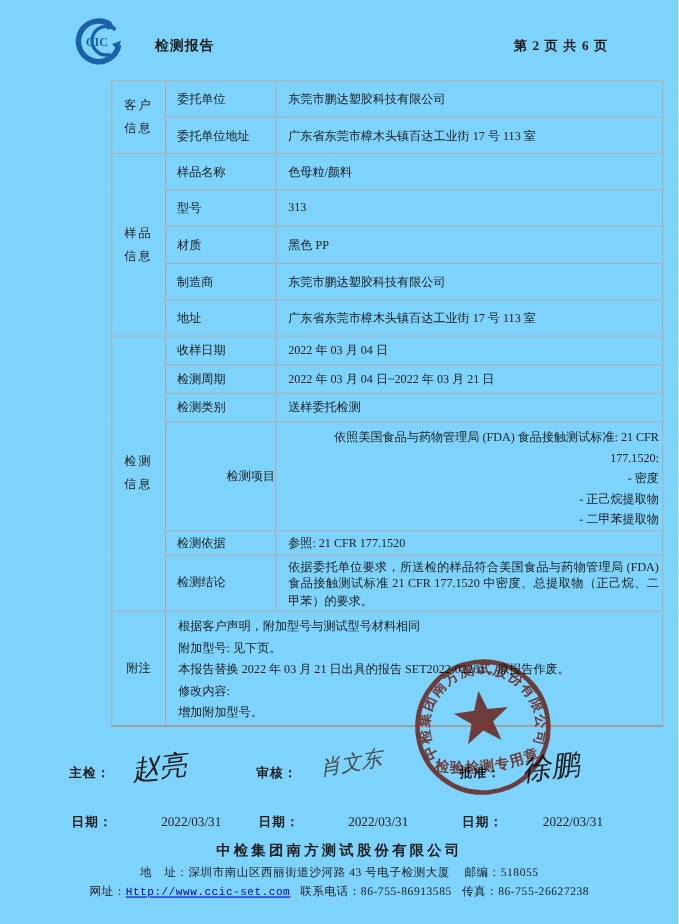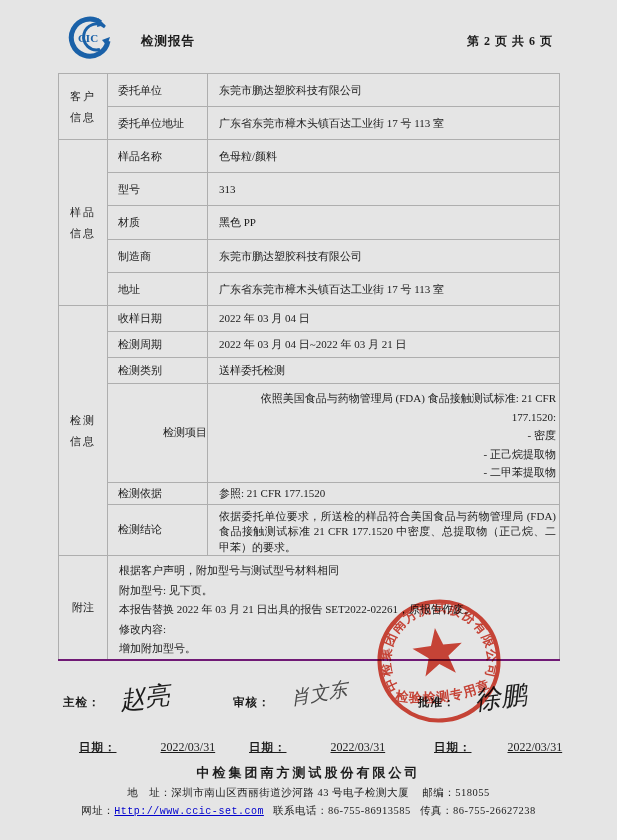--- a/index.html
+++ b/index.html
@@ -2,33 +2,33 @@
 <html><head>
 <meta charset="utf-8">
 <style>
   * { margin:0; padding:0; box-sizing:border-box; }
   html,body { background:#ffffff; }
   body {
     width:617px; height:840px;
     font-family:"Liberation Serif","DejaVu Serif",serif;
     color:#1c1c1c;
   }
-  .page { position:relative; width:617px; height:840px; background:#e5e5e5; overflow:hidden; }
+  .page { position:relative; width:617px; height:840px; background:#7dd3fc; overflow:hidden; }
 
   
   .header { position:absolute; top:0; left:0; width:617px; height:73px; }
   .logo { position:absolute; left:64px; top:15px; width:50px; height:46px; }
   .hdr-title   { position:absolute; left:128px; top:33px; font-size:12.5px; font-weight:bold; letter-spacing:1px;margin-left:13px; }
   .hdr-no      { position:absolute; left:237px; top:33px; font-size:12px; font-weight:bold; }
   .hdr-page    { position:absolute; left:467px; top:33px; font-size:12px; font-weight:bold; letter-spacing:1px; }
 
   
   table.report { position:absolute; left:58px; top:73px; width:501px; border-collapse:collapse; table-layout:fixed; font-size:11px; }
   table.report td { border:1px solid #aeaeae; vertical-align:middle; overflow:hidden; }
-  table.report { border-bottom:2px solid #701a75; }
+  table.report { border-bottom:2px solid #a3a3a3;margin-left:43px; }
   col.c-group { width:49px; }
   col.c-label { width:100px; }
   col.c-value { width:352px; }
   td.group { text-align:center; }
   td.group .glabel { display:inline-block; width:26px; line-height:21px; letter-spacing:2px; }
   td.label { padding-left:10px; }
   td.value { padding-left:11px; padding-right:3px; }
   tr.h33 td { height:33px; }
   tr.h34 td { height:34px; }
   tr.h26 td { height:26px; }
@@ -49,21 +49,21 @@
   
   .sig-area { position:absolute; top:682px; left:0; width:617px; height:80px; font-size:11.5px; }
   .sig-col { position:absolute; top:0; }
   .sig-line { position:relative; height:40px; display:flex; align-items:center; }
   .sig-label { font-weight:bold; letter-spacing:1px; }
   .sig-name { display:inline-block; margin-left:20px; font-size:25px; color:#1b1b1b;
               font-family:"DejaVu Sans","Liberation Sans",sans-serif;
               transform:rotate(-7deg) skewX(-14deg) translateY(-5px); white-space:nowrap; }
   .sig-name.light { font-size:19px; color:#4a4a4a; transform:rotate(-10deg) skewX(-18deg) translateY(-8px); }
   .sig-name.big { font-size:26px; }
-  .date-line { position:absolute; top:58px; left:16px; display:flex; align-items:center;text-decoration:underline; }
+  .date-line { position:absolute; top:58px; left:2px; display:flex; align-items:center; }
   .date-label { font-weight:bold; letter-spacing:1px; }
   .date-val { margin-left:44px; font-size:12px; }
 
   
   .footer { position:absolute; top:764px; left:0; width:617px; text-align:center; }
   .f-company { font-size:13px; font-weight:bold; letter-spacing:3px; }
   .f-line { font-size:10.5px; margin-top:4px; letter-spacing:.5px; }
   .f-url { color:#0000cc; text-decoration:underline; font-family:"Liberation Mono","DejaVu Sans Mono",monospace; font-size:10px; }
 </style>
 </head>

